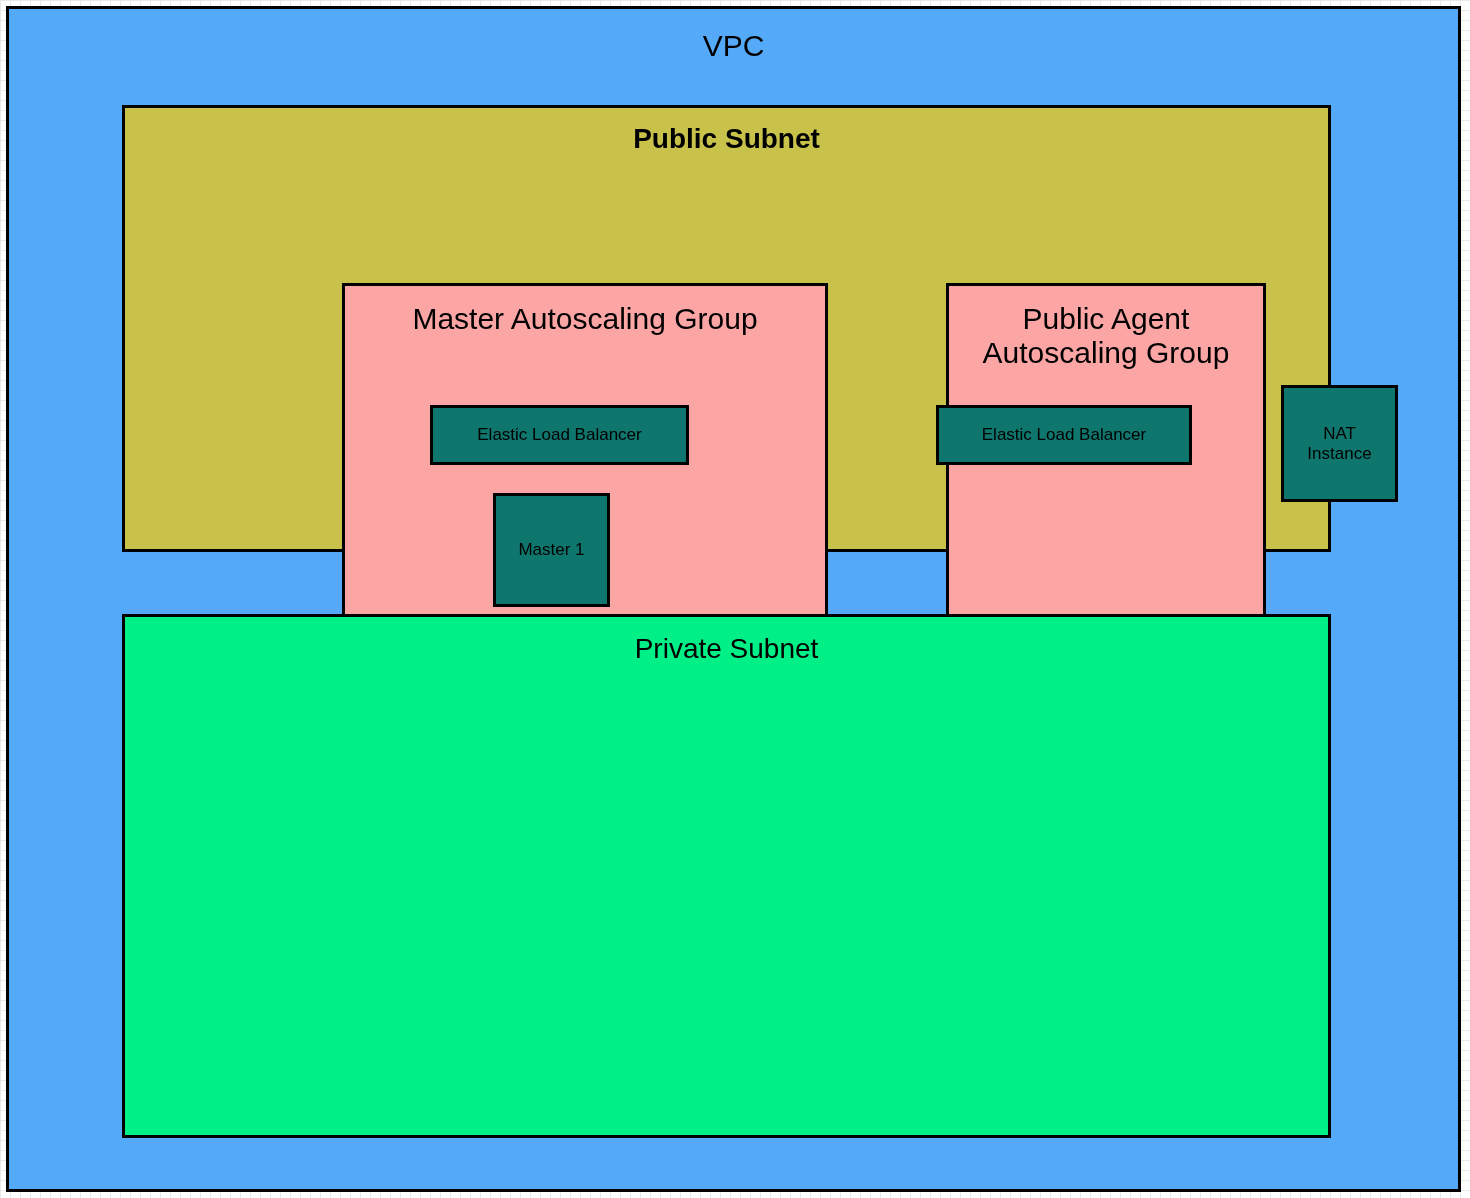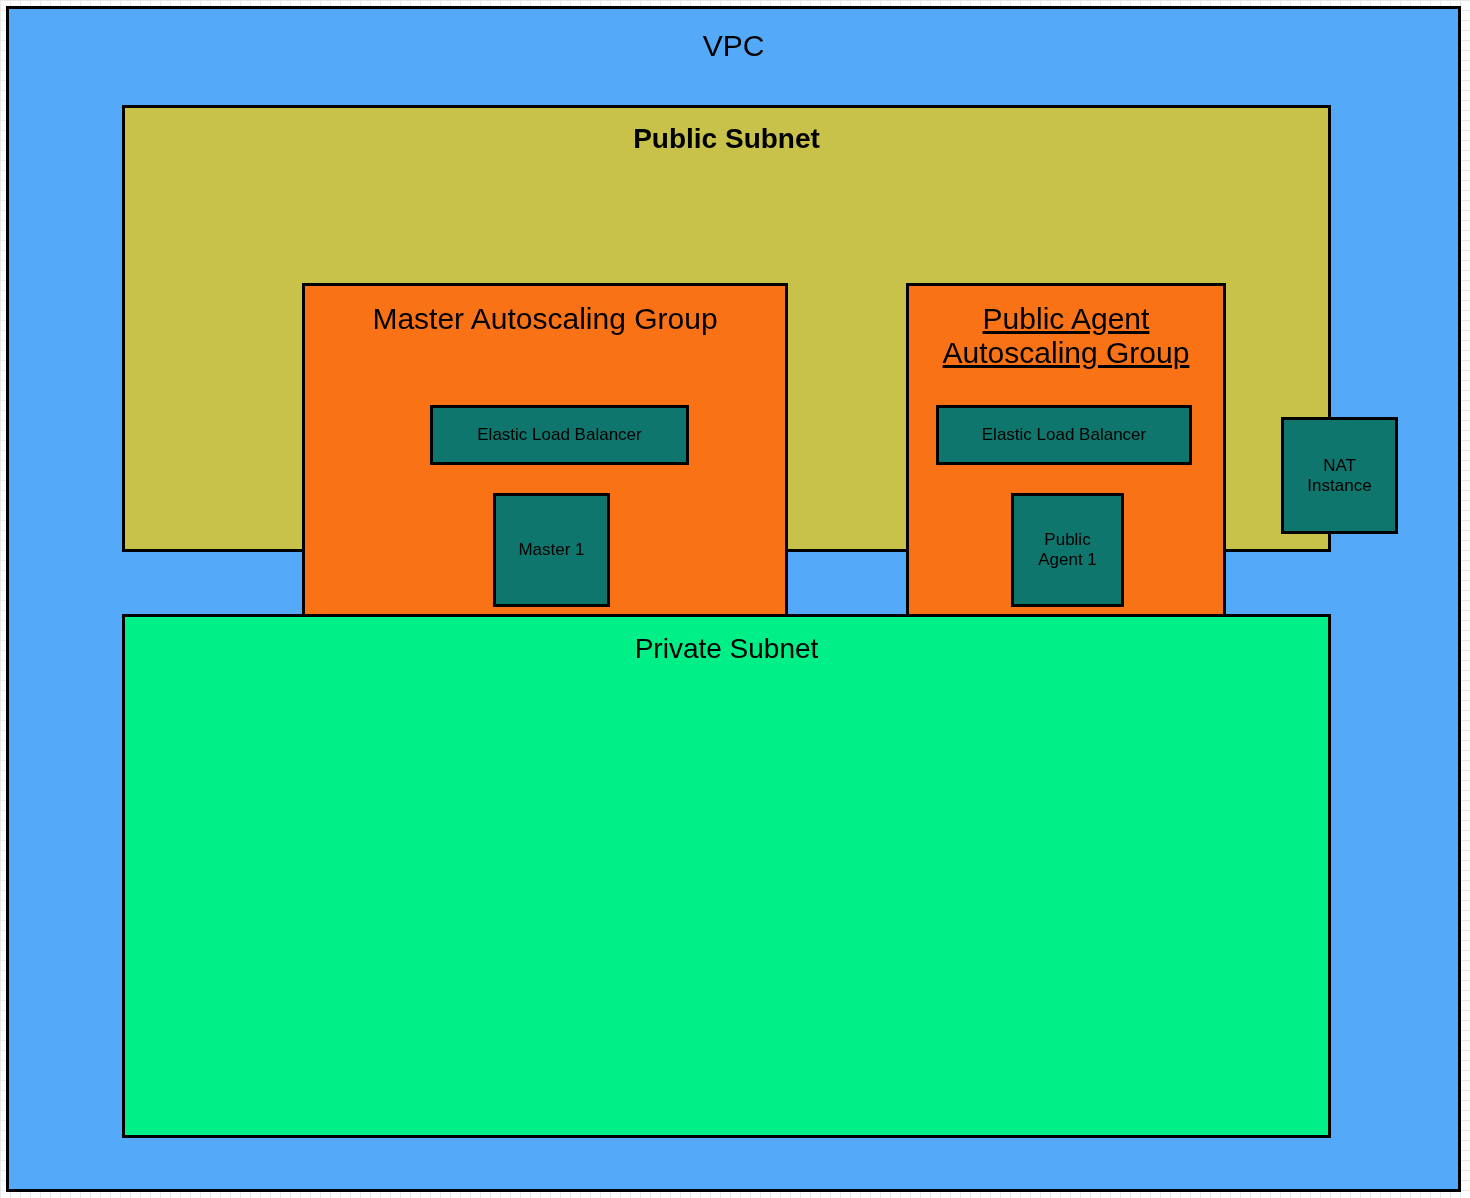--- a/index.html
+++ b/index.html
@@ -31,21 +31,21 @@
     position: absolute;
     box-sizing: border-box;
     border: 3px solid #000000;
     text-align: center;
   }
 
   
   .fill-vpc      { background: #54a9f9; padding-left: 29px; }
   .fill-public   { background: #c8c24a; }
   .fill-private  { background: #00ef86; }
-  .fill-asg      { background: #f97316; }
+  .fill-asg      { background: #fca5a5; margin-left: 40px; }
   .fill-node     { background: #0f766e; }
 
   
   .container-title {
     position: absolute;
     left: 0;
     right: 0;
     color: #000000;
     line-height: 1.12;
     white-space: pre-line;
@@ -57,26 +57,26 @@
   #public-subnet-box  { left: 113px; top: 96px;   width: 1209px; height: 447px; }
   #public-subnet-title{ top: 15px;   font-size: 28px; font-weight: bold; }
 
   #master-asg-box     { left: 177px; top: 175px;  width: 486px; height: 345px; }
   #master-asg-title   { top: 16px;   font-size: 30px; }
 
   #master-elb-box     { left: 305px; top: 297px;  width: 259px; height: 60px; }
   #master-1-box       { left: 368px; top: 385px;  width: 117px; height: 114px; }
 
   #public-agent-asg-box   { left: 781px; top: 175px; width: 320px; height: 345px; }
-  #public-agent-asg-title { top: 16px;  font-size: 30px; text-decoration: underline; }
+  #public-agent-asg-title { top: 16px;  font-size: 30px; }
 
   #public-elb-box     { left: 811px;  top: 297px;  width: 256px; height: 60px; }
   #public-agent-1-box { left: 886px;  top: 385px;  width: 113px; height: 114px; }
 
-  #nat-instance-box   { left: 1156px; top: 277px;  width: 117px; height: 117px; margin-top: 32px; }
+  #nat-instance-box   { left: 1156px; top: 277px;  width: 117px; height: 117px; }
 
   #private-subnet-box   { left: 113px; top: 605px; width: 1209px; height: 524px; }
   #private-subnet-title { top: 16px;   font-size: 28px; text-align: center; }
 
   
   .node-label {
     position: absolute;
     left: 0; right: 0; top: 50%;
     transform: translateY(-50%);
     font-size: 17px;
@@ -110,24 +110,20 @@
 
     <div class="box fill-asg" id="public-agent-asg-box">
       <div class="container-title" id="public-agent-asg-title">Public Agent
 Autoscaling Group</div>
     </div>
 
     <div class="box fill-node" id="public-elb-box">
       <div class="node-label">Elastic Load Balancer</div>
     </div>
 
-    <div class="box fill-node" id="public-agent-1-box">
-      <div class="node-label">Public
-Agent 1</div>
-    </div>
 
     <div class="box fill-node" id="nat-instance-box">
       <div class="node-label">NAT
 Instance</div>
     </div>
   </div>
 
   <div class="box fill-private" id="private-subnet-box">
     <div class="container-title" id="private-subnet-title">Private Subnet</div>
 

